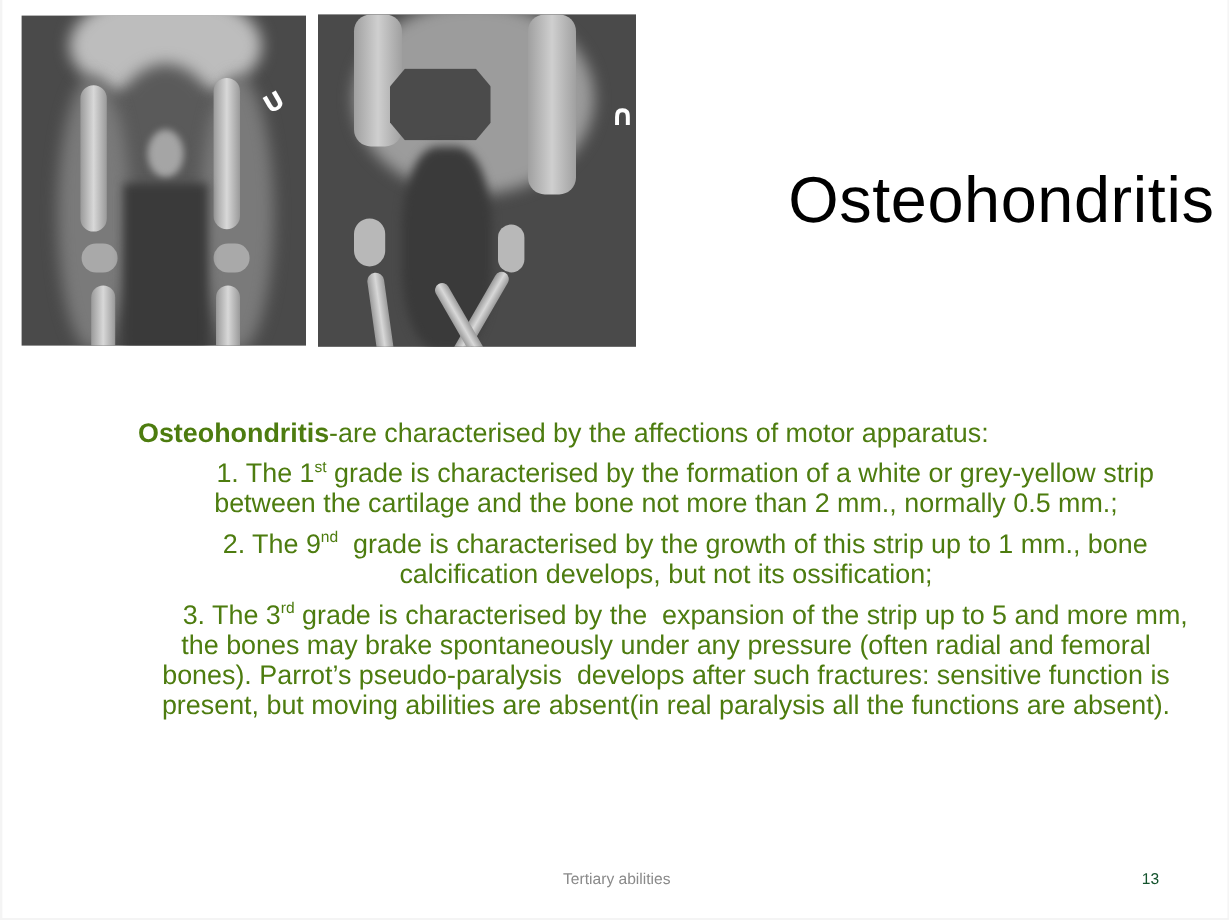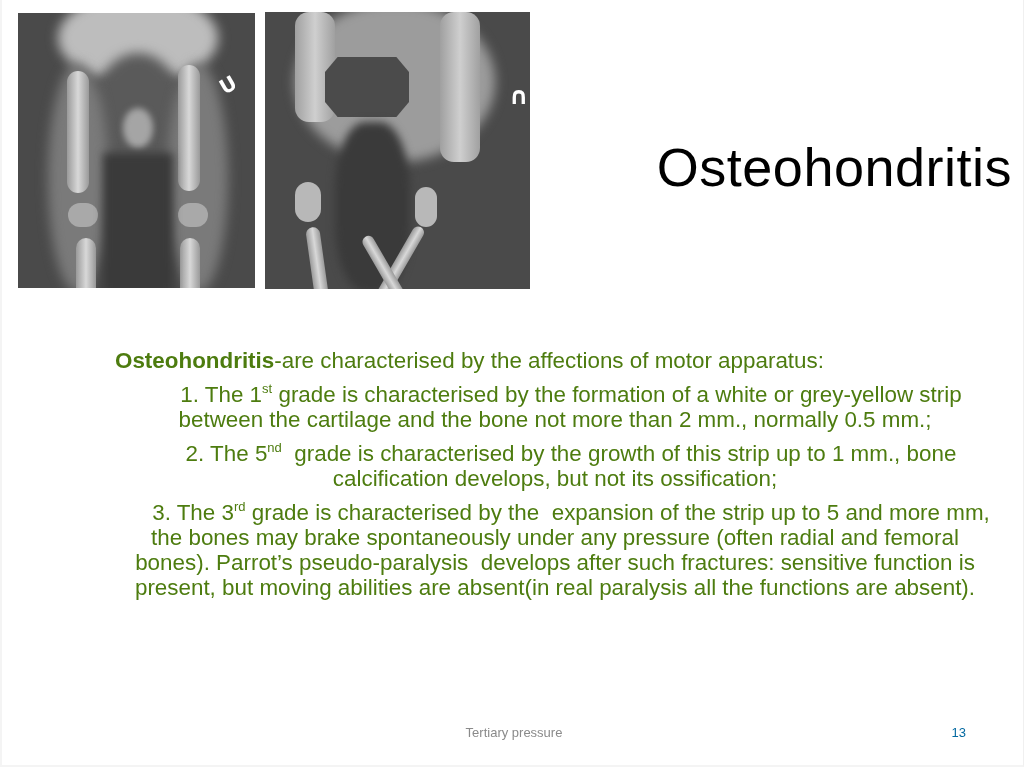--- a/index.html
+++ b/index.html
@@ -44,21 +44,21 @@
   .body .indent { text-indent: 32px; text-align: center; }
   .body b { font-weight: bold; }
   .body sup { font-size: 13px; vertical-align: 9px; line-height: 0; }
 
   .footer-center {
     position: absolute; left: 430px; top: 725px; width: 164px;
     text-align: center; font-size: 13px; color: #8a8a8a;
   }
   .footer-right {
     position: absolute; left: 900px; top: 725px; width: 64px;
-    text-align: right; font-size: 13px; color: #0369a1;
+    text-align: right; font-size: 13px; color: #14532d;
   }
 </style>
 </head>
 <body>
 
 <div class="slide">
 
   <div class="xray xray-left">
     <div class="soft" style="left:40px;top:-20px;width:160px;height:90px;background:#bdbdbd;"></div>
     <div class="soft" style="left:60px;top:40px;width:120px;height:220px;background:#5a5a5a;"></div>
@@ -87,19 +87,19 @@
     <div class="bone" style="left:130px;top:210px;width:12px;height:80px;transform:rotate(30deg);"></div>
     <div class="bone" style="left:112px;top:220px;width:12px;height:70px;transform:rotate(-30deg);"></div>
     <div class="marker" style="left:244px;top:70px;font-size:24px;">∩</div>
   </div>
 
   <h1 class="title">Osteohondritis</h1>
 
   <div class="body">
     <p><b>Osteohondritis</b><span>-are characterised by the affections of motor apparatus:</span></p>
     <p class="indent"><span>1. The 1</span><sup>st</sup><span> grade is characterised by the formation of a white or grey-yellow strip between the cartilage and the bone not more than 2 mm., normally 0.5 mm.;</span></p>
-    <p class="indent"><span>2. The 5</span><sup>nd</sup><span style="white-space:pre-wrap;">  grade is characterised by the growth of this strip up to 1 mm., bone calcification develops, but not its ossification;</span></p>
+    <p class="indent"><span>2. The 9</span><sup>nd</sup><span style="white-space:pre-wrap;">  grade is characterised by the growth of this strip up to 1 mm., bone calcification develops, but not its ossification;</span></p>
     <p class="indent"><span>3. The 3</span><sup>rd</sup><span style="white-space:pre-wrap;"> grade is characterised by the  expansion of the strip up to 5 and more mm, the bones may brake spontaneously under any pressure (often radial and femoral bones). Parrot’s pseudo-paralysis  develops after such fractures: sensitive function is present, but moving abilities are absent(in real paralysis all the functions are absent).</span></p>
   </div>
 
-  <div class="footer-center">Tertiary pressure</div>
+  <div class="footer-center">Tertiary abilities</div>
   <div class="footer-right">13</div>
 </div>
 
 </body></html>

